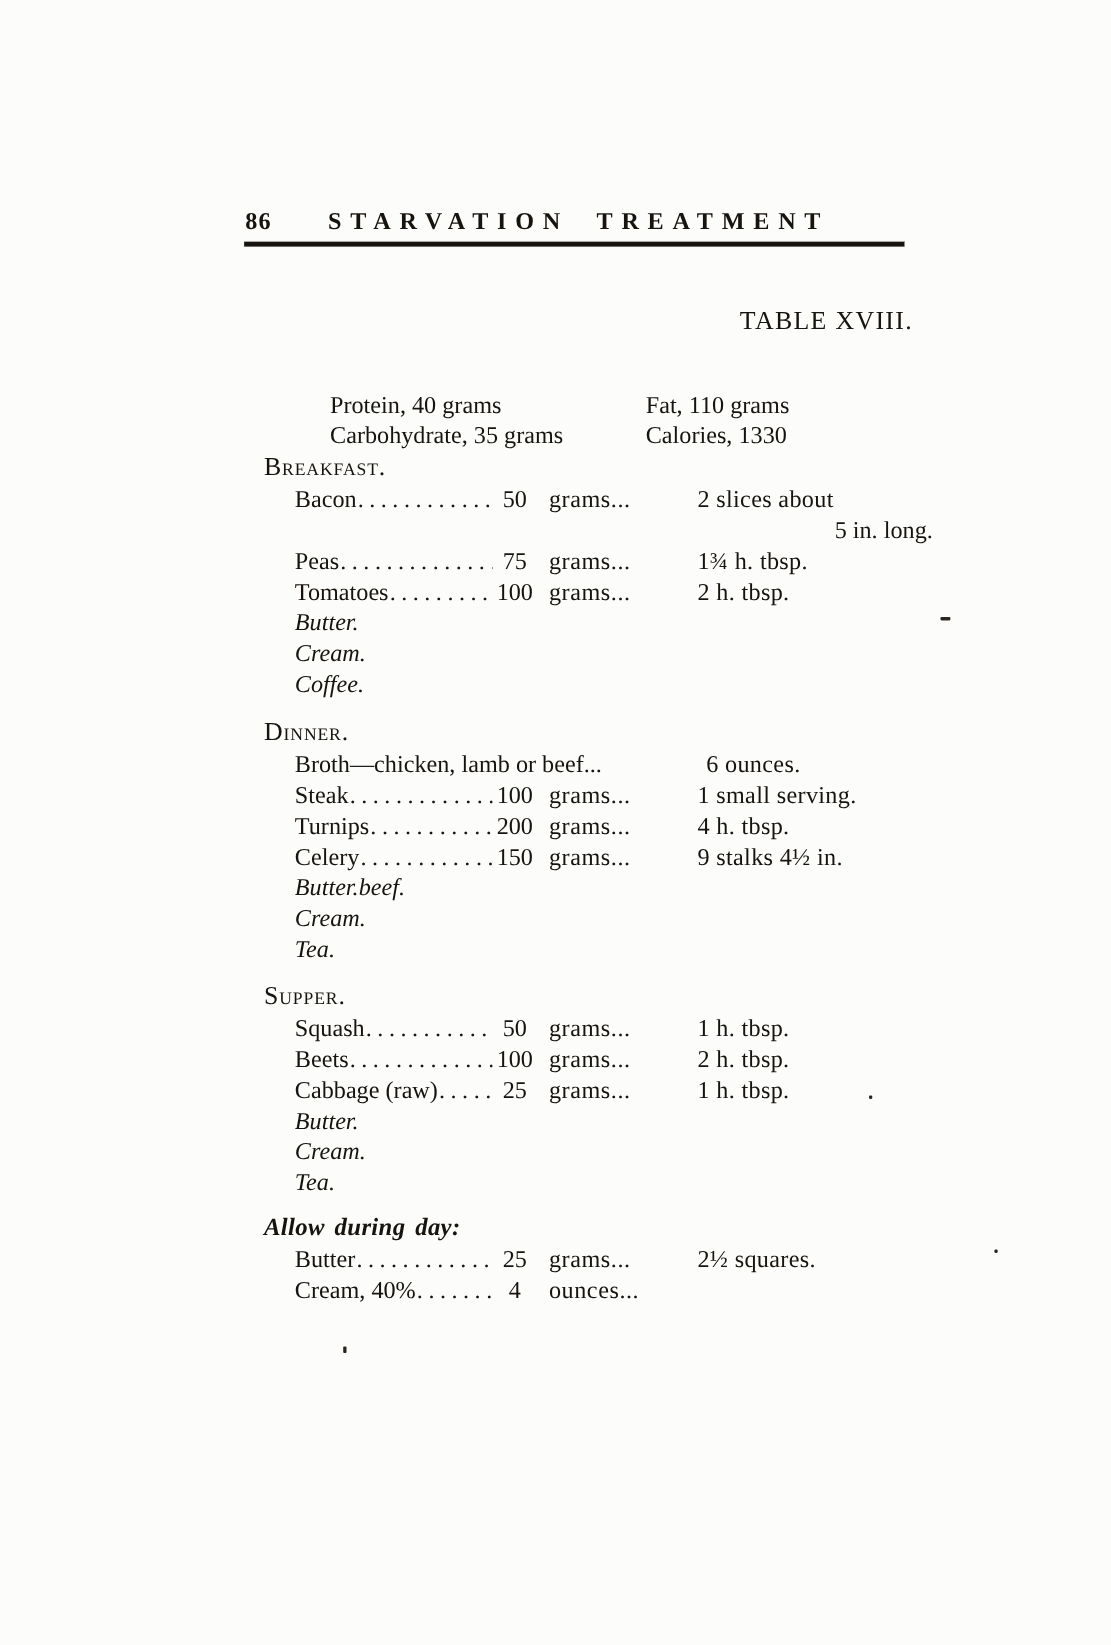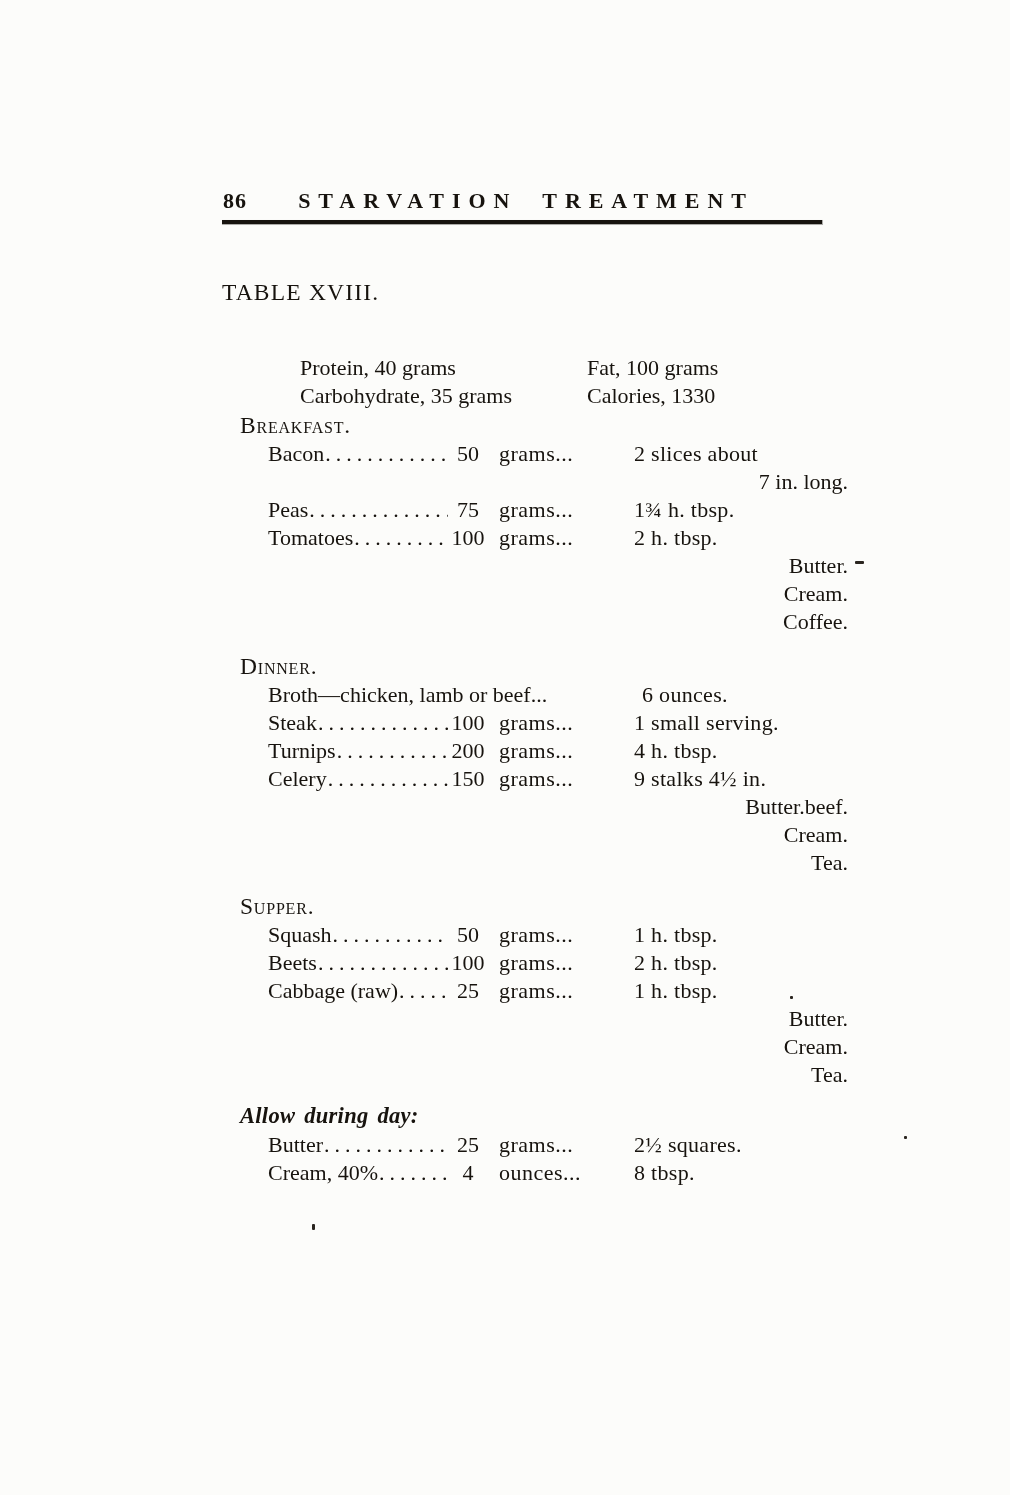--- a/index.html
+++ b/index.html
@@ -24,21 +24,21 @@
   .running-title{
     text-align:center;font-weight:700;font-size:22px;
     letter-spacing:0.36em;word-spacing:0.55em;white-space:nowrap;
   }
   .rule{position:absolute;top:220px;left:0;width:600px;height:4px;background:var(--ink);
         box-shadow:0 0 0.5px 0.5px rgba(23,19,14,0.35);}
 
   
   .table-title{
     position:absolute;top:279px;left:0;width:100%;margin:0;
-    text-align:left;font-size:23.5px;font-weight:400;letter-spacing:1.2px;
+    text-align:right;font-size:23.5px;font-weight:400;letter-spacing:1.2px;
   }
   .summary{
     position:absolute;top:354px;left:78px;
     display:grid;grid-template-columns:287px auto;line-height:28px;
   }
 
   
   .sections{position:absolute;top:410px;left:18px;width:608px;}
   .menu-section + .menu-section{margin-top:15px;}
   .menu-section:nth-child(3){margin-top:14px;}
@@ -49,21 +49,21 @@
 
   .row{line-height:28px;padding-left:28px;white-space:nowrap;}
   .row.entry{display:flex;}
   .ci{flex:0 0 180px;display:flex;overflow:hidden;white-space:nowrap;}
   .ci .nm{flex:0 0 auto;}
   .leader{flex:1 1 auto;overflow:hidden;letter-spacing:5px;padding-left:1px;}
   .ci-wide{flex:0 0 366px;overflow:hidden;white-space:nowrap;}
   .qty{flex:0 0 40px;text-align:center;}
   .unit{flex:0 0 138px;padding-left:11px;box-sizing:border-box;letter-spacing:0.5px;}
   .amt{flex:1 1 auto;padding-left:8px;letter-spacing:0.3px;}
-  .row.plain{display:flex;justify-content:flex-end;}
+  .row.plain{display:flex;justify-content:flex-start;font-style:italic;}
   .row.cont{text-align:right;padding-left:0;}
 
   
   .speck{position:absolute;background:#2a251f;border-radius:1px;}
   .speck.s1{left:855px;top:561px;width:9px;height:3px;}
   .speck.s2{left:312px;top:1224px;width:3px;height:6px;}
   .speck.s3{left:904px;top:1136px;width:3px;height:3px;}
   .speck.s4{left:790px;top:996px;width:3px;height:3px;}
 </style>
 </head>
@@ -79,38 +79,38 @@
     <div class="header">
       <span class="pagenum">86</span>
       <div class="running-title">STARVATION TREATMENT</div>
     </div>
     <div class="rule"></div>
 
     <h1 class="table-title">TABLE XVIII.</h1>
 
     <div class="summary">
       <div>Protein, 40 grams</div>
-      <div>Fat, 100 grams</div>
+      <div>Fat, 110 grams</div>
       <div>Carbohydrate, 35 grams</div>
       <div>Calories, 1330</div>
     </div>
 
     <div class="sections" id="sections">
         <section class="menu-section">
           <div class="sec-heading smallcaps">Breakfast.</div>
           <div class="row entry">
             <span class="ci">
               <span class="nm">Bacon</span>
               <span class="leader">........................................</span>
             </span>
             <span class="qty">50</span>
             <span class="unit">grams...</span>
             <span class="amt">2 slices about</span>
           </div>
-          <div class="row cont">7 in. long.</div>
+          <div class="row cont">5 in. long.</div>
           <div class="row entry">
             <span class="ci">
               <span class="nm">Peas</span>
               <span class="leader">........................................</span>
             </span>
             <span class="qty">75</span>
             <span class="unit">grams...</span>
             <span class="amt">1¾ h. tbsp.</span>
           </div>
           <div class="row entry">
@@ -226,18 +226,17 @@
             <span class="unit">grams...</span>
             <span class="amt">2½ squares.</span>
           </div>
           <div class="row entry">
             <span class="ci">
               <span class="nm">Cream, 40%</span>
               <span class="leader">........................................</span>
             </span>
             <span class="qty">4</span>
             <span class="unit">ounces...</span>
-            <span class="amt">8 tbsp.</span>
           </div>
         </section>
       </div>
   </div>
 </div>
 
 </body></html>

